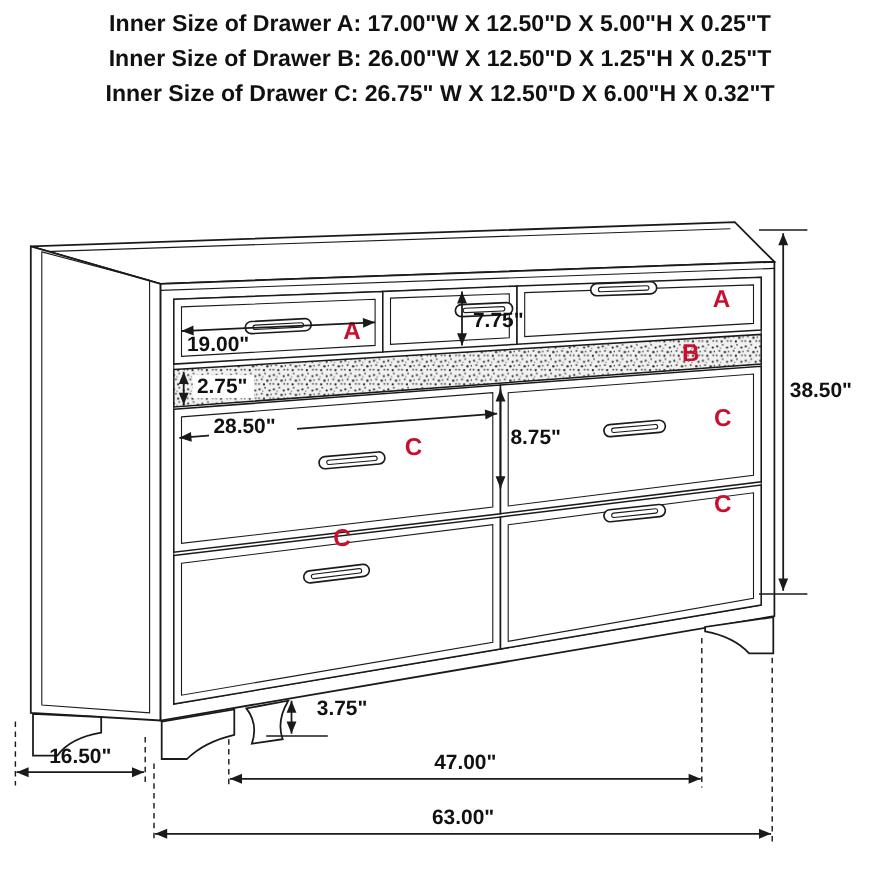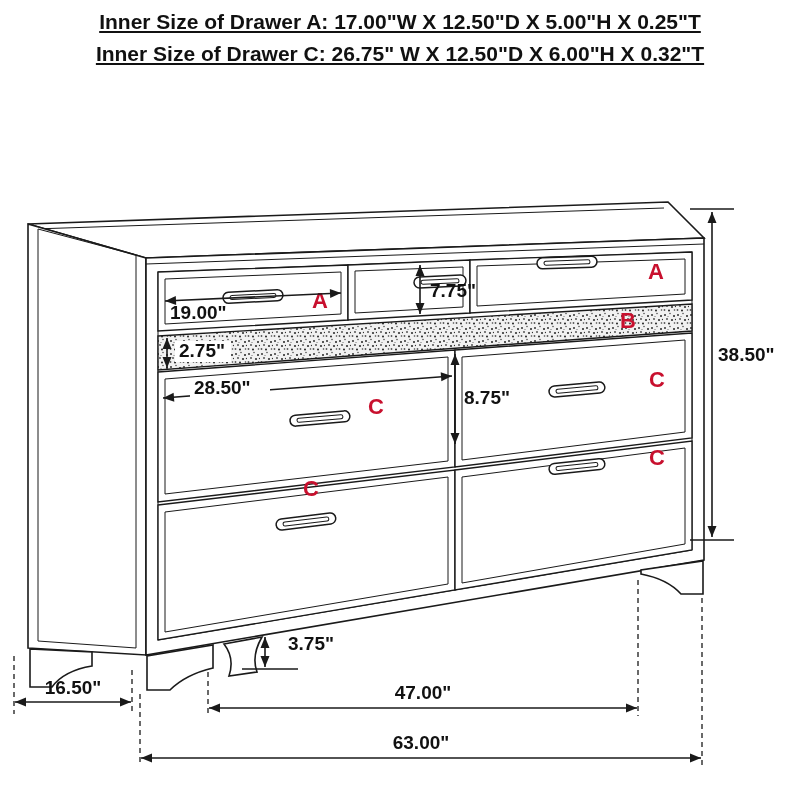--- a/index.html
+++ b/index.html
@@ -1,18 +1,18 @@
 <!DOCTYPE html>
 <html><head>
 <meta charset="utf-8">
 <style>
   html,body{margin:0;padding:0;background:#fff;}
   .page{position:relative;width:800px;height:800px;background:#ffffff;font-family:"Liberation Sans",sans-serif;overflow:hidden;}
   .title-block{position:absolute;top:6px;left:0;width:100%;text-align:center;font-weight:bold;font-size:21px;line-height:32px;color:#111;}
-  .title-block div{white-space:nowrap;text-decoration:underline;}
+  .title-block div{white-space:nowrap;}
   svg{position:absolute;top:0;left:0;display:block;}
   svg text{font-family:"Liberation Sans",sans-serif;font-weight:bold;}
   .dim-text{font-size:19px;fill:#111;}
   .letter{font-size:22px;fill:#c8102e;}
   .outline{fill:#ffffff;stroke:#1a1a1a;stroke-width:1.6;}
   .seam{fill:#ffffff;stroke:#1a1a1a;stroke-width:1.4;}
   .thin{fill:none;stroke:#1a1a1a;stroke-width:1;}
   .dimline{stroke:#1a1a1a;stroke-width:1.6;fill:none;}
   .dash{stroke:#1a1a1a;stroke-width:1.3;stroke-dasharray:5 4;fill:none;}
   .tick{stroke:#1a1a1a;stroke-width:1.4;}
@@ -193,16 +193,17 @@
     <g>
       <line class="dash" x1="140" y1="694" x2="140" y2="766"></line>
       <line class="dash" x1="702" y1="598" x2="702" y2="766"></line>
       <line class="dimline" x1="141" y1="758" x2="701" y2="758" marker-start="url(#ah)" marker-end="url(#ah)"></line>
       <text class="dim-text" x="421" y="749" text-anchor="middle">63.00"</text>
     </g>
   </svg>
 
   <div class="title-block">
     <div>Inner Size of Drawer A: 17.00"W X 12.50"D X 5.00"H X 0.25"T</div>
+    <div>Inner Size of Drawer B: 26.00"W X 12.50"D X 1.25"H X 0.25"T</div>
     <div>Inner Size of Drawer C: 26.75" W X 12.50"D X 6.00"H X 0.32"T</div>
   </div>
 
 </div>
 
 </body></html>

